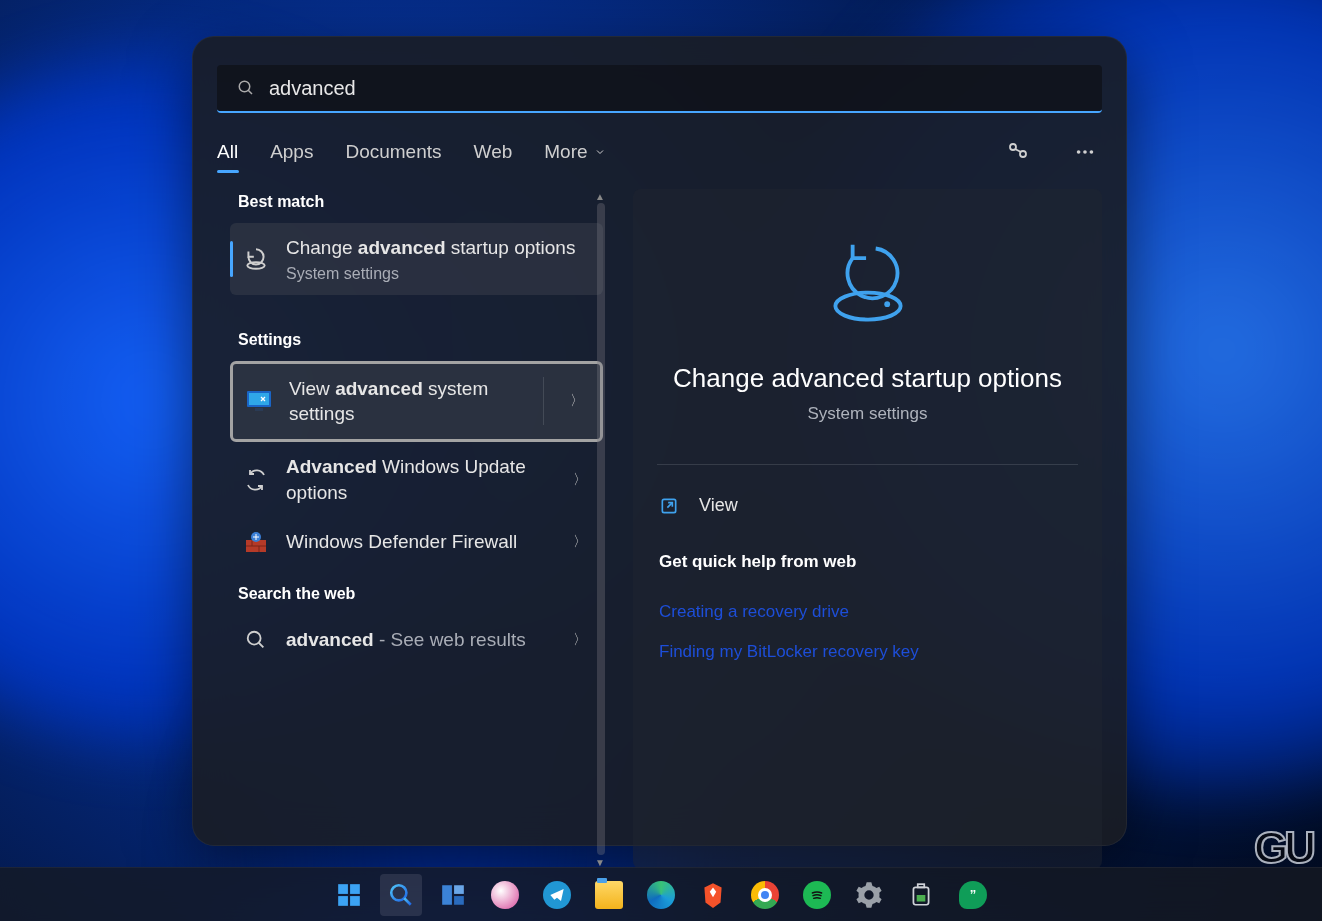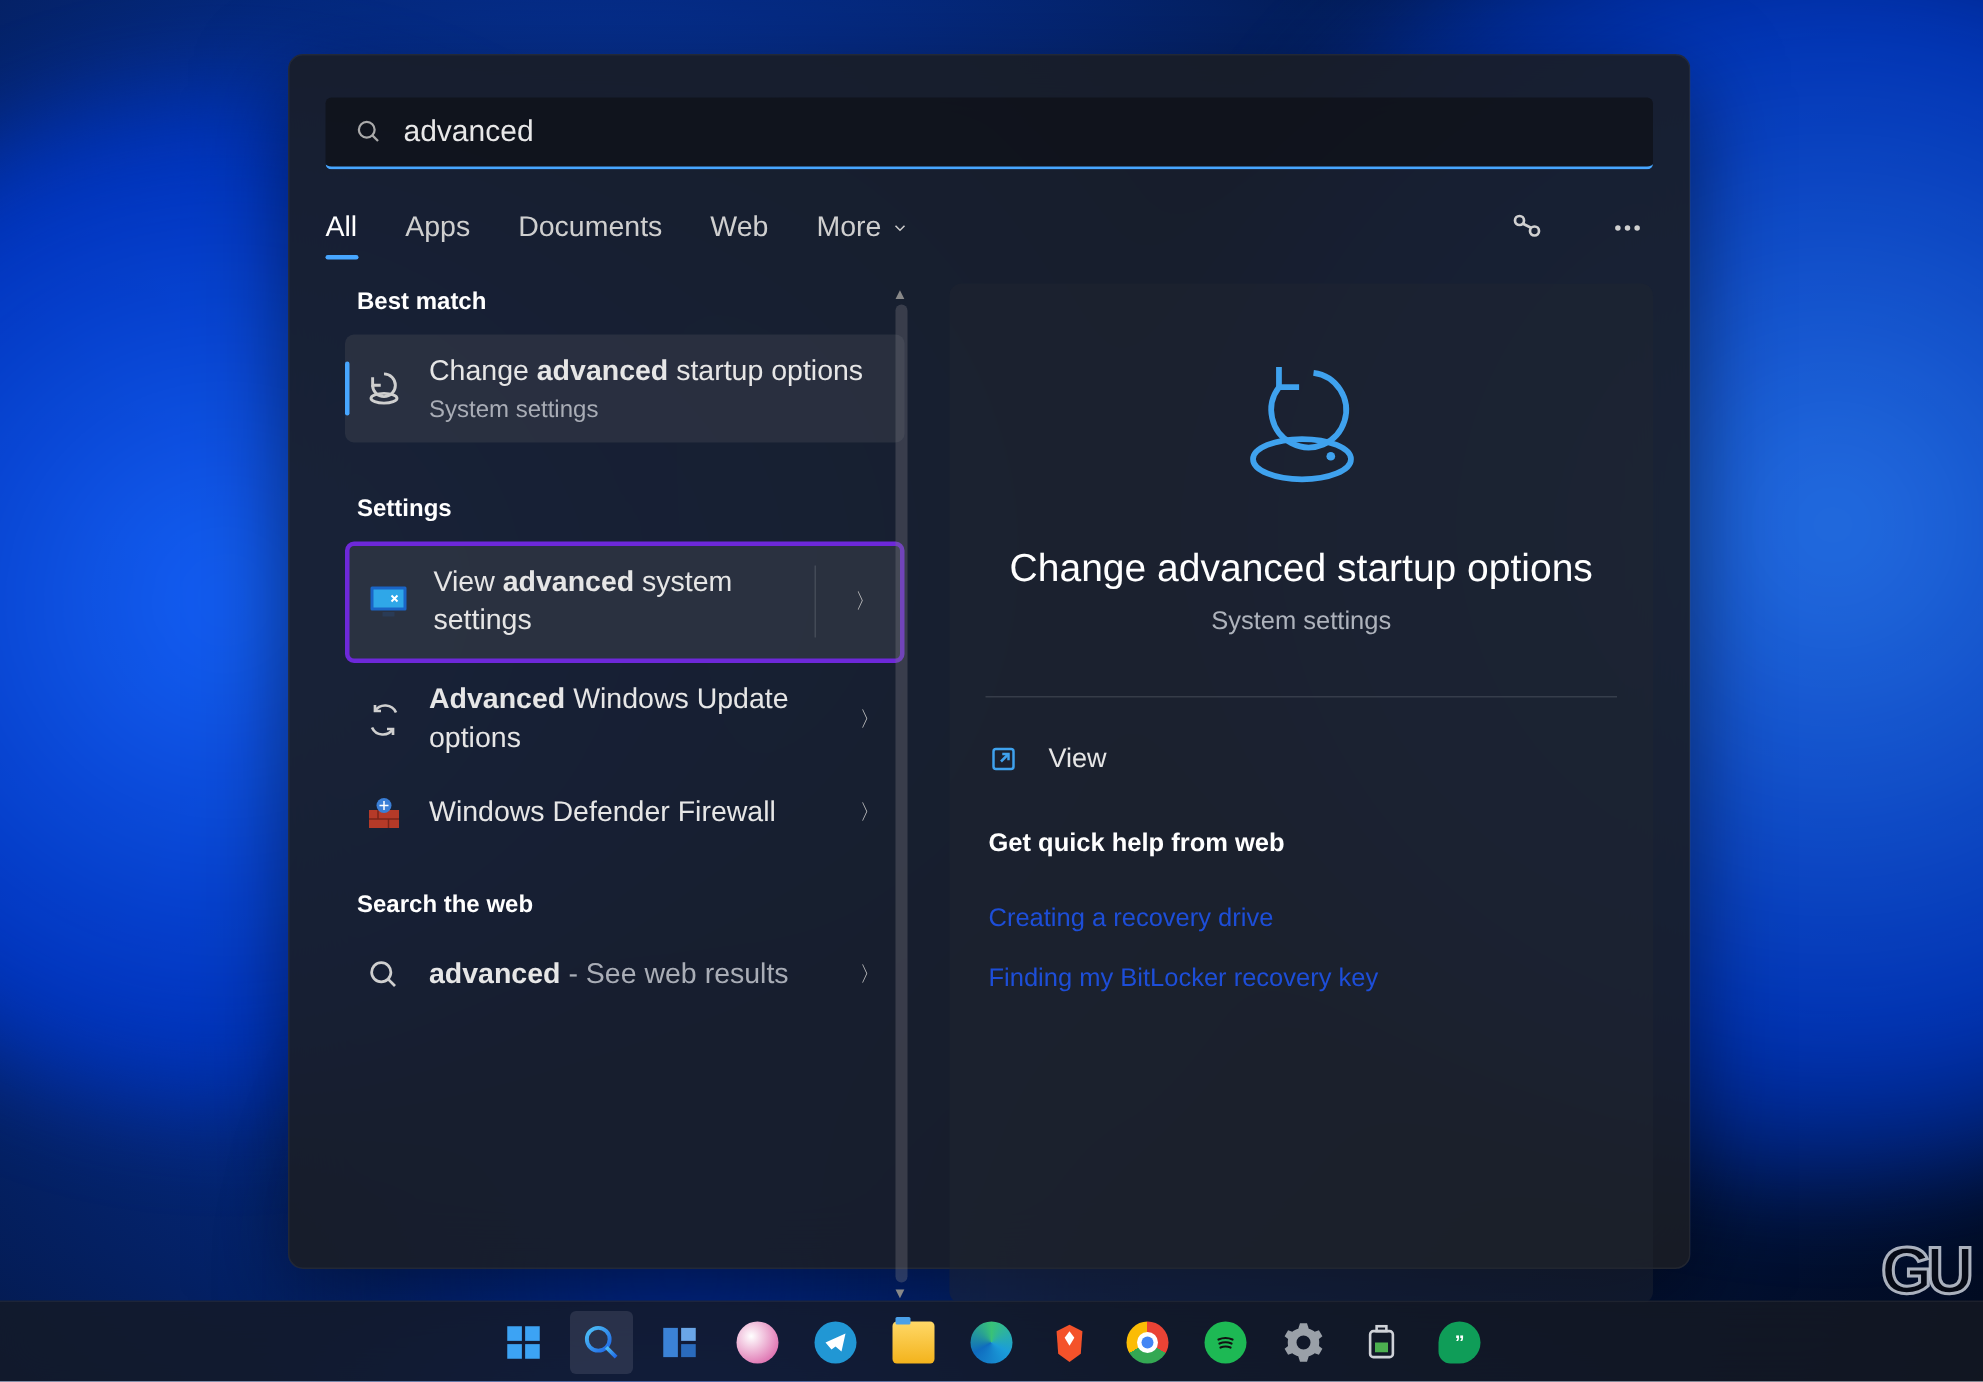--- a/index.html
+++ b/index.html
@@ -7,21 +7,21 @@
   width: 1322px; height: 921px; overflow: hidden; position: relative;
   background: radial-gradient(circle at 30% 40%, #0a4dd6 0%, #052b85 35%, #03153f 70%, #010a1f 100%);
 }
 .bloom { position:absolute; border-radius:50%; filter: blur(30px); }
 .bloom1 { width:700px; height:700px; background: radial-gradient(circle,#1766ff 0%,#0035c4 60%,transparent 80%); left:-200px; top:50px; opacity:.9; transform: rotate(-10deg); }
 .bloom2 { width:900px; height:900px; background: radial-gradient(circle,#2a7eff 0%,#0038c9 55%,transparent 80%); right:-350px; top:-100px; opacity:.85; }
 .bloom3 { width:500px; height:500px; background: radial-gradient(circle,#002a97 0%,transparent 80%); left:200px; bottom:-180px; }
 
 .panel {
   position:absolute; top:36px; left:192px; width:935px; height:810px;
-  background: rgba(25,29,36,.9); border-radius:10px; backdrop-filter: blur(20px);
+  background: rgba(25,29,36,.9); border-radius:22px; backdrop-filter: blur(20px);
   box-shadow: 0 20px 60px rgba(0,0,0,.5); border:1px solid rgba(255,255,255,.05);
 }
 .search-box {
   margin:28px 24px 0 24px; height:48px; display:flex; align-items:center; gap:14px;
   background: rgba(15,18,25,.8); border-radius:4px; padding:0 20px;
   border-bottom:2px solid #47a6ff;
 }
 .search-box input {
   flex:1; background:transparent; border:none; outline:none; color:#e8e8e8;
   font-size:20px; font-weight:400;
@@ -50,21 +50,21 @@
   border-radius:6px; cursor:pointer; position:relative;
 }
 .result .rico { width:28px; display:flex; align-items:center; justify-content:center; color:#c8c8c8; }
 .result .rtxt { flex:1; }
 .result .rtitle { color:#e6e6e6; font-size:19px; line-height:1.35; }
 .result .rtitle b { font-weight:600; }
 .result .rsub { color:#a9adb6; font-size:16px; margin-top:4px; }
 .result .chev { color:#bfbfbf; font-size:14px; padding:0 6px; }
 .result.best { background:rgba(56,62,74,.55); margin-bottom:8px; }
 .result.best::before { content:''; position:absolute; left:0; top:18px; bottom:18px; width:3px; background:#47a6ff; border-radius:3px; }
-.result.hl { background:rgba(50,56,68,.75); border:3px solid #6d28d9; }
+.result.hl { background:rgba(50,56,68,.75); border:3px solid #a3a3a3; }
 .chev-divider { width:1px; height:48px; background:rgba(255,255,255,.12); margin-right:4px; }
 
 .preview-card { background:rgba(33,38,48,.45); border-radius:8px; padding:28px 24px 40px 24px; height:100%; }
 .preview-icon { display:flex; justify-content:center; margin-top:20px; }
 .preview-icon svg { width:96px; height:96px; stroke:#3fa2ee; stroke-width:4; fill:none; }
 .preview-title { color:#fff; font-size:26px; text-align:center; margin-top:30px; font-weight:400; }
 .preview-sub { color:#aeb3bc; font-size:17px; text-align:center; margin-top:10px; }
 .preview-divider { height:1px; background:rgba(255,255,255,.12); margin:40px 0 26px 0; }
 .preview-action { display:flex; align-items:center; gap:20px; color:#e6e6e6; font-size:18px; padding:4px 2px; cursor:pointer; }
 .preview-action svg { width:20px; height:20px; stroke:#3fa2ee; stroke-width:2; fill:none; }
@@ -196,21 +196,21 @@
               <circle cx="12" cy="7" r="5" fill="#3a7fd6"></circle>
               <path d="M12 4 v6 M9 7 h6" stroke="#fff" stroke-width="1"></path>
             </svg>
         </div>
         <div class="rtxt">
           <div class="rtitle">Windows Defender Firewall</div>
         </div>
         <div class="chev">〉</div>
       </div>
 
-      <div class="section-header" style="margin-top:28px">Search the web</div>
+      <div class="section-header" style="margin-top:18px">Search the web</div>
 
       <div class="result">
         <div class="rico">
           <svg width="22" height="22" viewBox="0 0 24 24" stroke="#cfcfcf" stroke-width="2" fill="none">
               <circle cx="10" cy="10" r="7"></circle>
               <line x1="20" y1="20" x2="15" y2="15"></line>
             </svg>
         </div>
         <div class="rtxt">
           <div class="rtitle">

